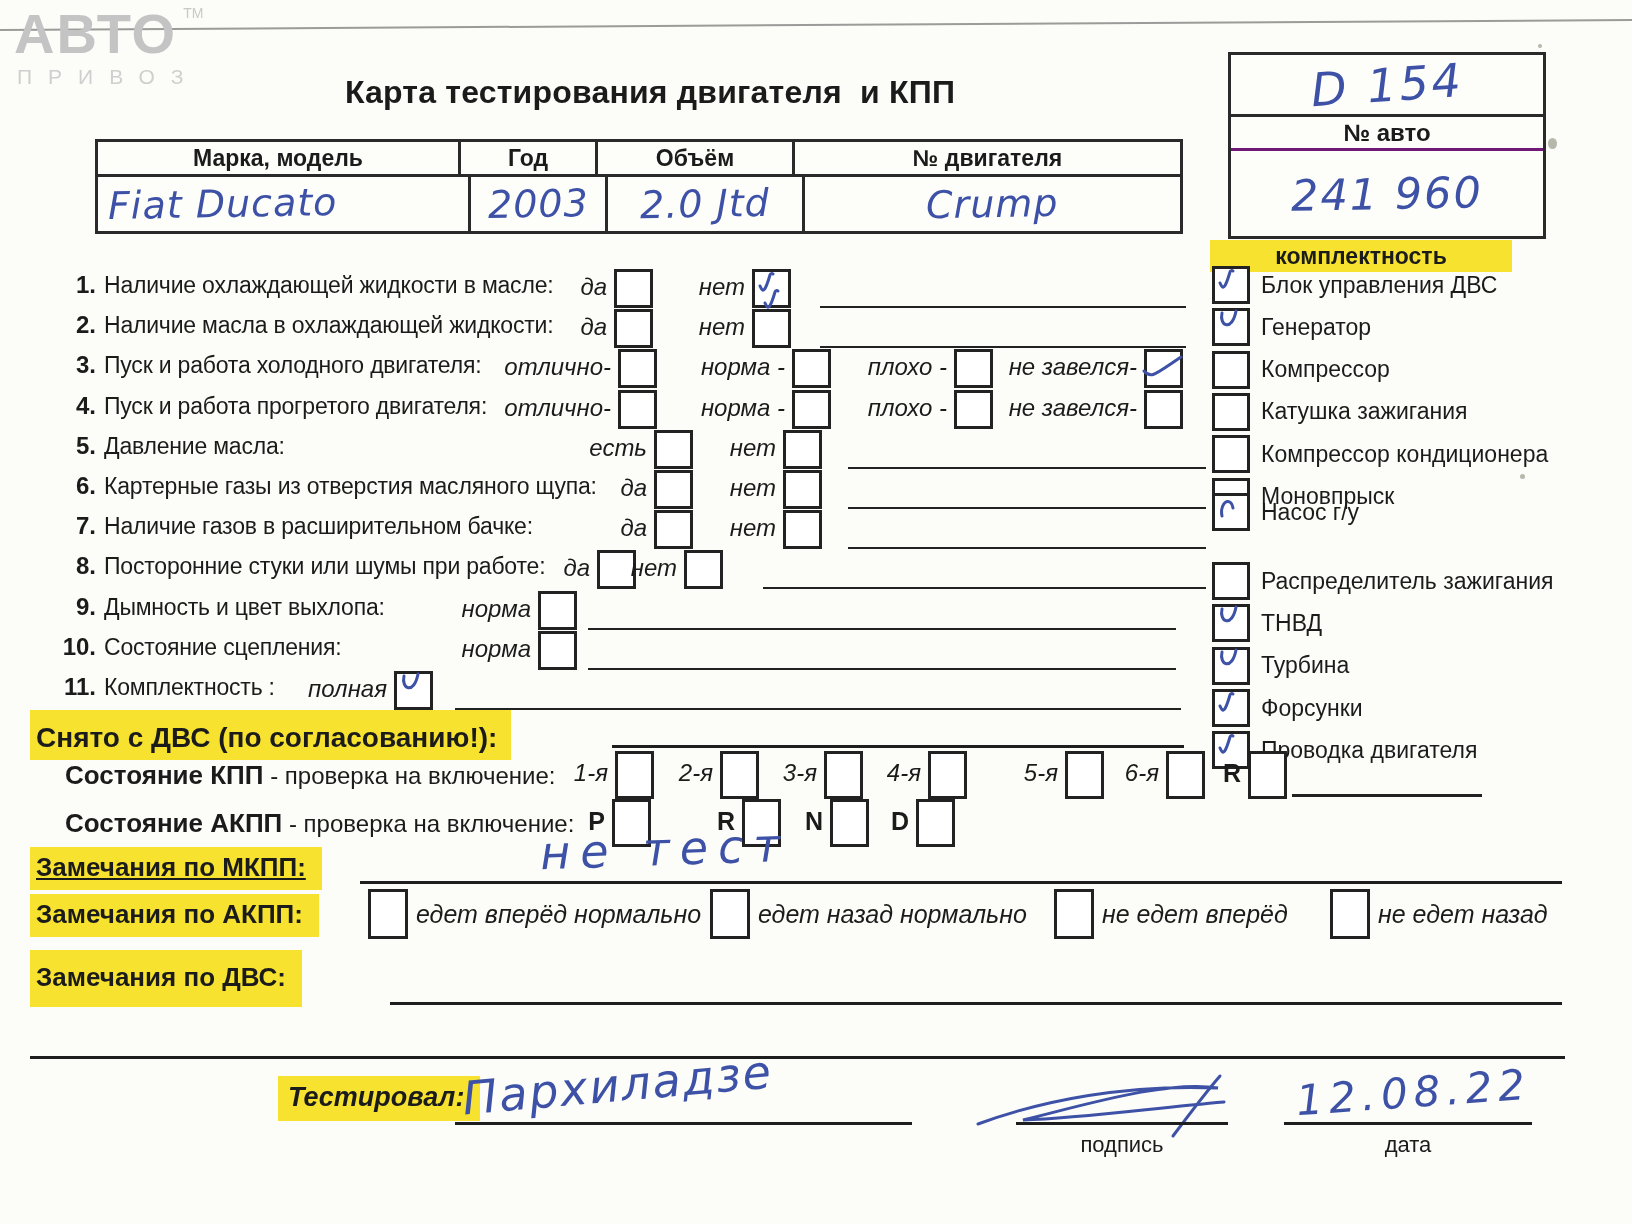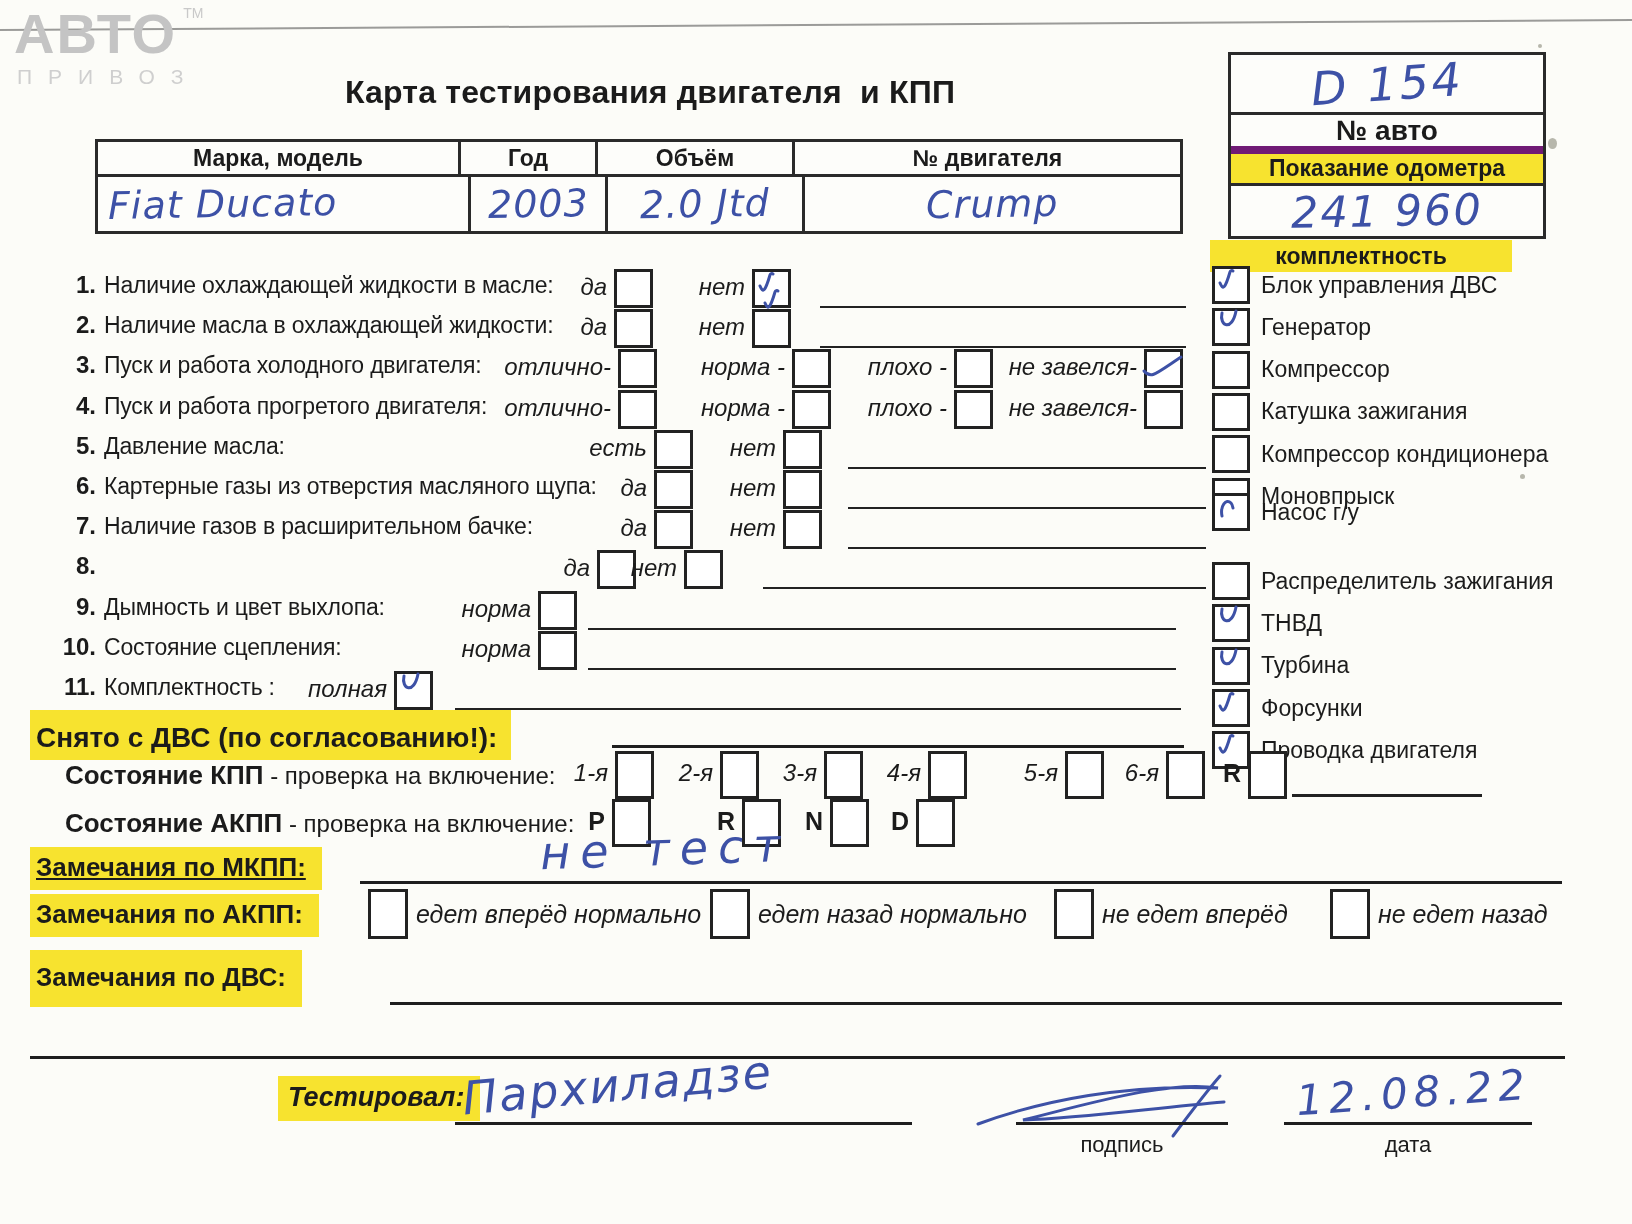--- a/index.html
+++ b/index.html
@@ -20,21 +20,21 @@
   .logo-abbr{font-size:56px;font-weight:800;letter-spacing:2px;color:#c4c4c4;}
   .logo-tm{font-size:14px;color:#c9c9c9;vertical-align:top;margin-left:6px;}
   .logo-sub{font-size:21px;letter-spacing:16px;color:#cfcfcf;margin-top:4px;margin-left:3px;}
   
   .title{position:absolute;left:250px;top:74px;width:800px;margin:0;text-align:center;
     font-size:32px;font-weight:700;letter-spacing:.2px;white-space:pre;}
   
   .idbox{position:absolute;left:1228px;top:52px;width:312px;height:181px;border:3px solid #2a2a2a;
     display:flex;flex-direction:column;background:#fdfdfa;}
   .idbox-r1{height:59px;border-bottom:3px solid #2a2a2a;display:flex;align-items:center;justify-content:center;}
-  .idbox-r2{height:31px;border-bottom:8px solid #701a75;display:flex;align-items:center;justify-content:center;font-weight:700;font-size:28px;}
+  .idbox-r2{height:31px;border-bottom:3px solid #701a75;display:flex;align-items:center;justify-content:center;font-weight:700;font-size:24px;}
   .idbox-r3{height:30px;border-bottom:3px solid #2a2a2a;background:var(--hl);display:flex;align-items:center;justify-content:center;font-weight:700;font-size:23px;}
   .idbox-r4{flex:1;display:flex;align-items:center;justify-content:center;}
   
   .hw{font-family:"DejaVu Sans",sans-serif;font-style:italic;color:var(--ink);}
   .hw-carno{font-size:46px;transform:rotate(-4deg);letter-spacing:3px;}
   .hw-odo{font-size:43px;transform:rotate(-1deg);letter-spacing:2px;}
   .hw-cell{font-size:38px;letter-spacing:1px;transform:rotate(-1deg);}
   .hw-note{position:absolute;left:540px;top:822px;font-size:46px;letter-spacing:10px;transform:rotate(-2deg);}
   .hw-name{position:absolute;left:462px;top:1058px;font-size:46px;letter-spacing:2px;transform:rotate(-5deg);}
   .hw-date{position:absolute;left:1296px;top:1068px;font-size:42px;letter-spacing:6px;transform:rotate(-4deg);}
@@ -123,21 +123,20 @@
     <div class="logo-sub">ПРИВОЗ</div>
   </div>
 
   <h1 class="title">Карта тестирования двигателя  и КПП</h1>
 
   <div class="idbox">
     <div class="idbox-r1">
       <span class="hw hw-carno">D 154</span>
     </div>
     <div class="idbox-r2">№ авто</div>
-    <div class="idbox-r3">Показание одометра</div>
     <div class="idbox-r4">
       <span class="hw hw-odo">241 960</span>
     </div>
   </div>
 
   <div class="htable">
     <div class="ht-row ht-head">
       <div class="ht-cell c0">Марка, модель</div>
       <div class="ht-cell c1">Год</div>
       <div class="ht-cell c2">Объём</div>
@@ -352,20 +351,21 @@
           <span class="cbox"></span>
         </span>
         <span class="opt o1">
           <em class="olabel">нет</em>
           <span class="cbox"></span>
         </span>
         <span class="rline"></span>
       </div>
       <div class="crow t-c" style="top: 547.4px;">
         <span class="num">8.</span>
+        <span class="clabel">Посторонние стуки или шумы при работе:</span>
         <span class="opt o0">
           <em class="olabel">да</em>
           <span class="cbox"></span>
         </span>
         <span class="opt o1">
           <em class="olabel">нет</em>
           <span class="cbox"></span>
         </span>
         <span class="rline"></span>
       </div>

